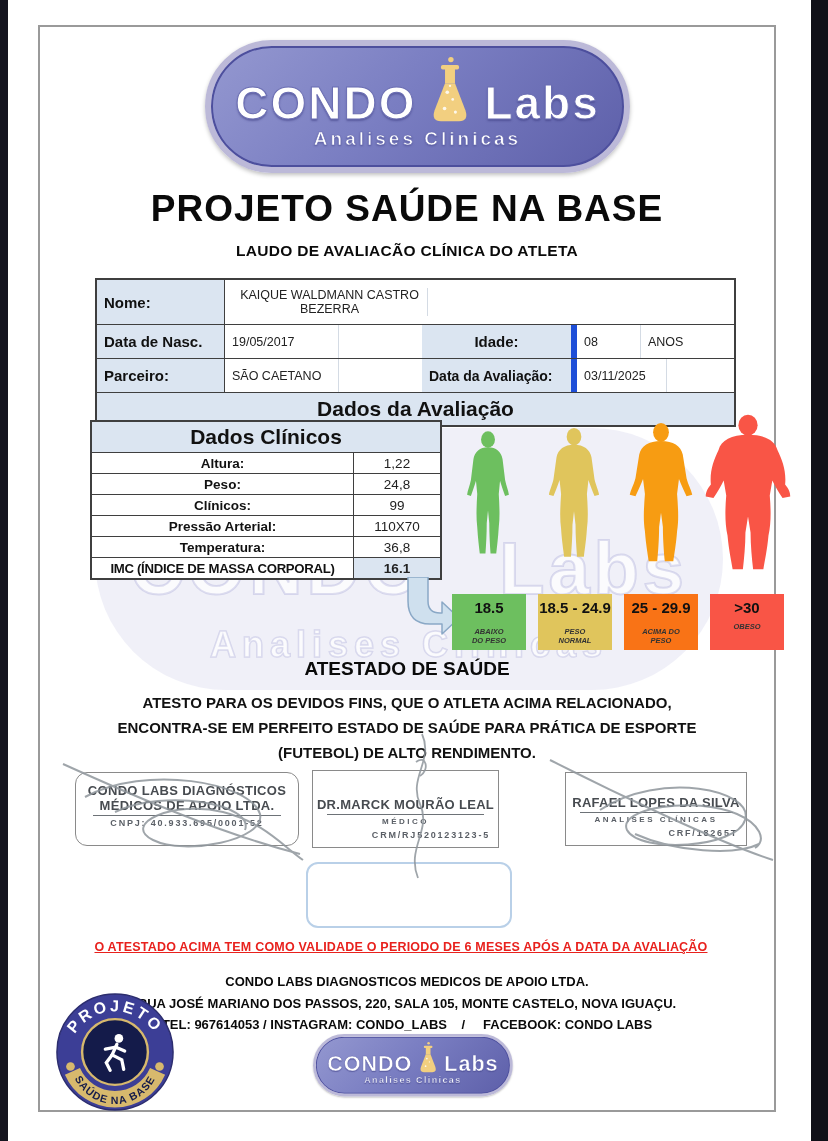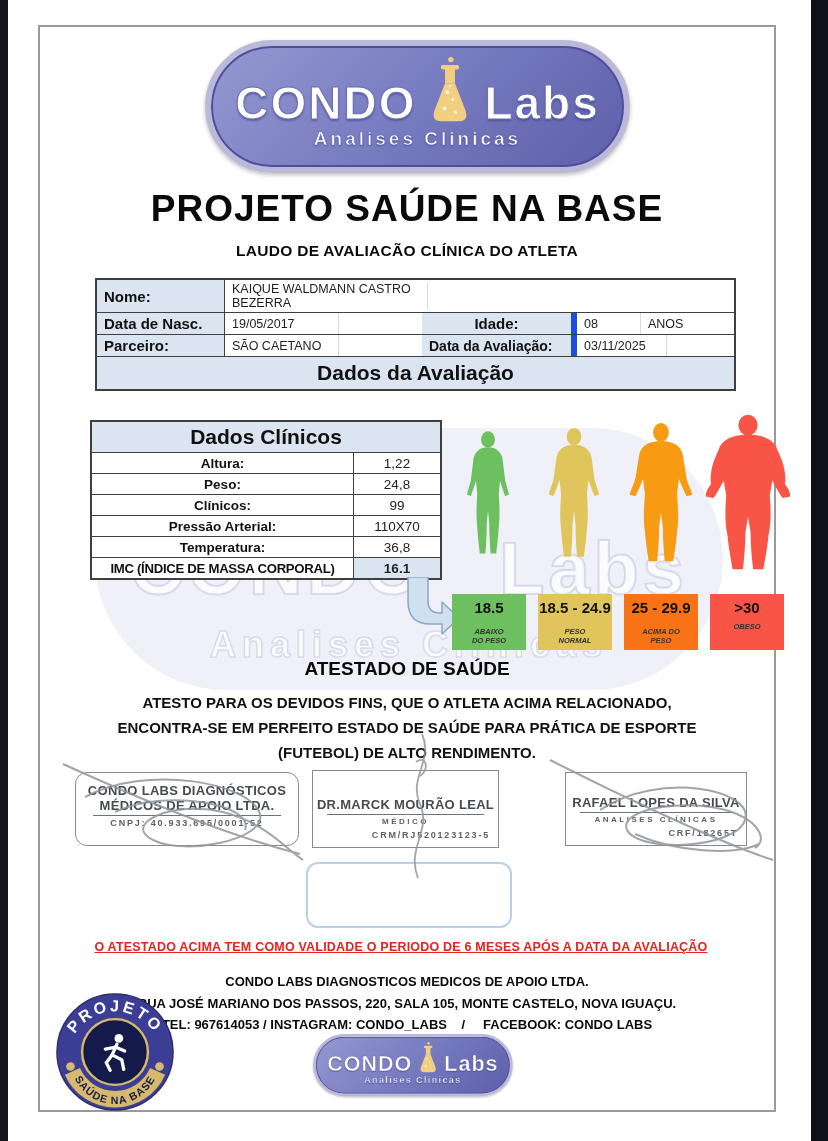--- a/index.html
+++ b/index.html
@@ -40,26 +40,26 @@
   
   .doc-title { position:absolute; left:38px; top:188px; width:738px; text-align:center;
     font-size:37px; font-weight:800; color:#0a0a0a; letter-spacing:1px; }
   .doc-subtitle { position:absolute; left:38px; top:242px; width:738px; text-align:center;
     font-size:15.5px; font-weight:800; color:#0a0a0a; letter-spacing:0.3px; }
 
   
   .patient-table { position:absolute; left:95px; top:278px; width:641px; border:2px solid #3f3f3f; background:#fff; }
   .p-row { display:flex; border-bottom:1px solid #3f3f3f; }
   .p-row:last-child { border-bottom:none; }
-  .p-cell { padding:2px 7px; font-size:12.5px; display:flex; align-items:center; }
+  .p-cell { padding:8px 7px; font-size:12.5px; display:flex; align-items:center; }
   .p-label { background:#dbe5f1; font-weight:800; font-size:15px; color:#111; }
   .p-val { background:#fff; color:#222; }
   .w-label { width:128px; border-right:1px solid #3f3f3f; }
   .w-label2 { width:155px; border-right:6px solid #1d4ed8; justify-content:flex-start; }
-  .faint-r { border-right:1px solid #d4dbe4; }
+  .faint-r { border-right:1px solid #d4dbe4;text-align:center; }
   .p-section { background:#dbe5f1; text-align:center; justify-content:center;
     font-size:21px; font-weight:800; padding:4px 0; color:#111; width:100%; }
 
   
   .clinical-table { position:absolute; left:90px; top:420px; width:352px; border:2px solid #3f3f3f; background:#fff; }
   .c-header { background:#dbe5f1; text-align:center; font-size:21px; font-weight:800; padding:3px 0;
     border-bottom:1px solid #3f3f3f; color:#111; }
   .c-row { display:flex; border-bottom:1px solid #3f3f3f; }
   .c-row:last-child { border-bottom:none; }
   .c-label { width:262px; border-right:1px solid #3f3f3f; text-align:center; font-weight:700;

